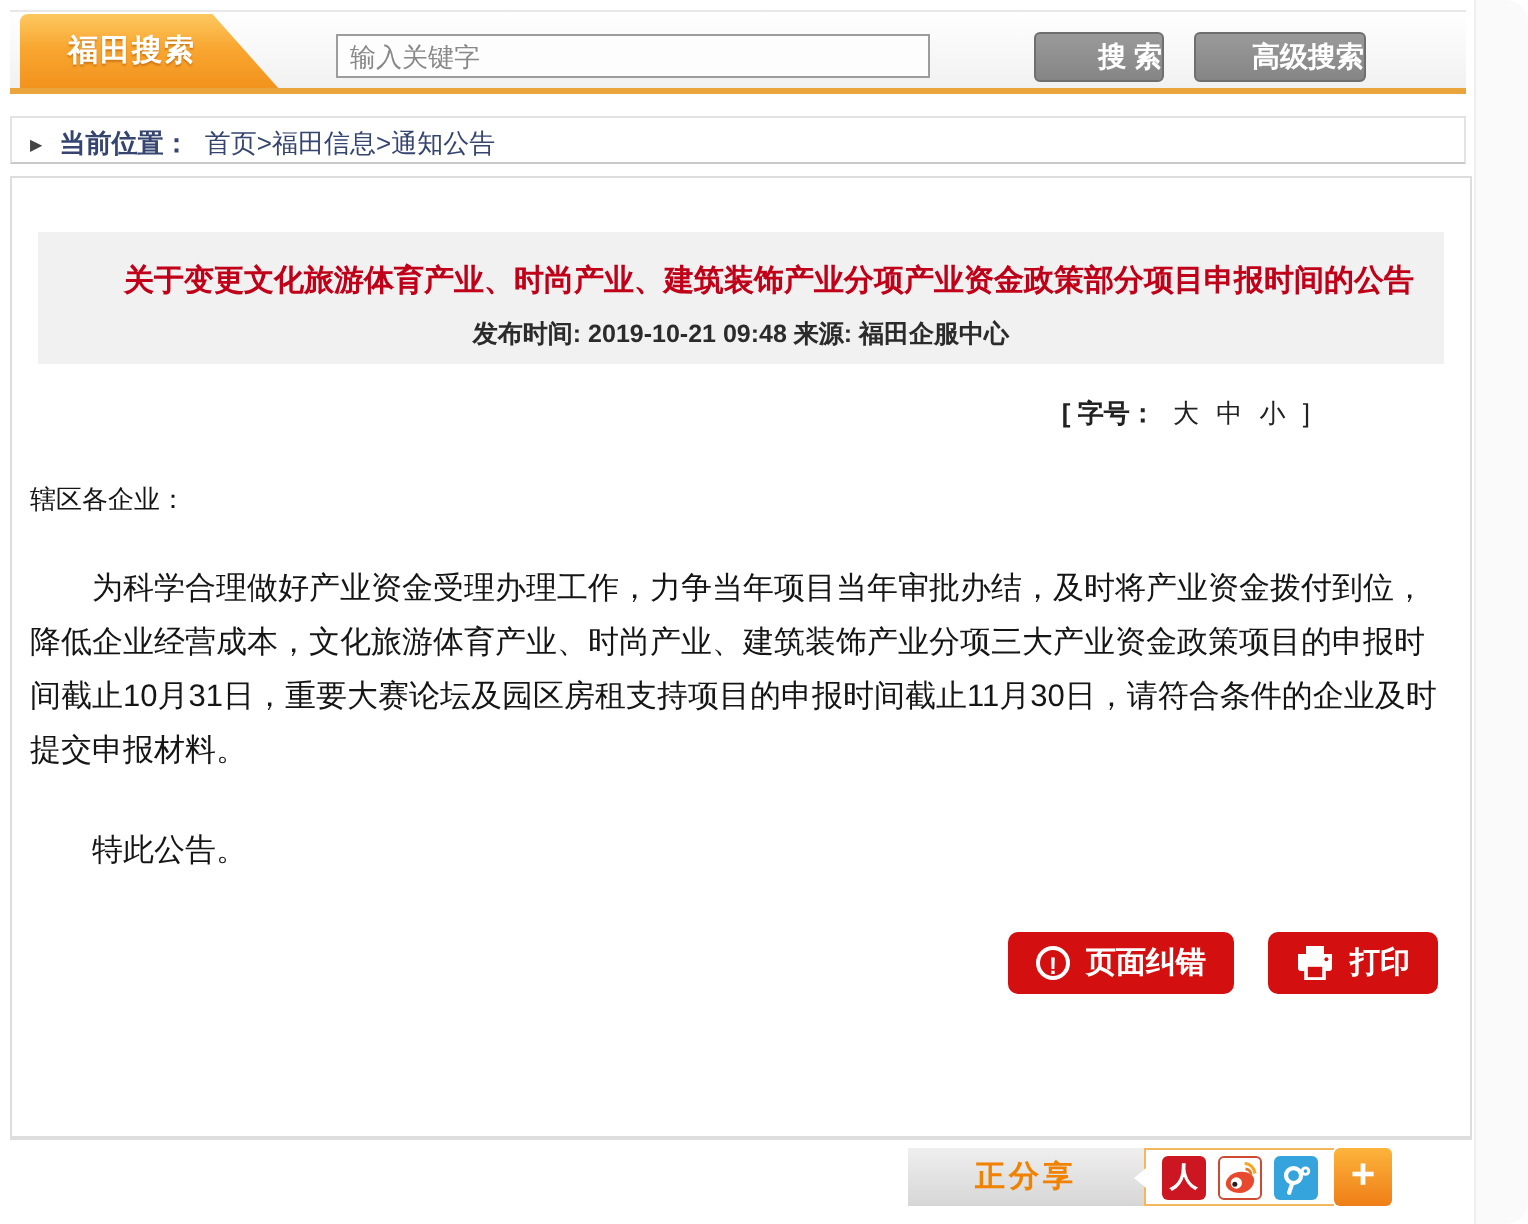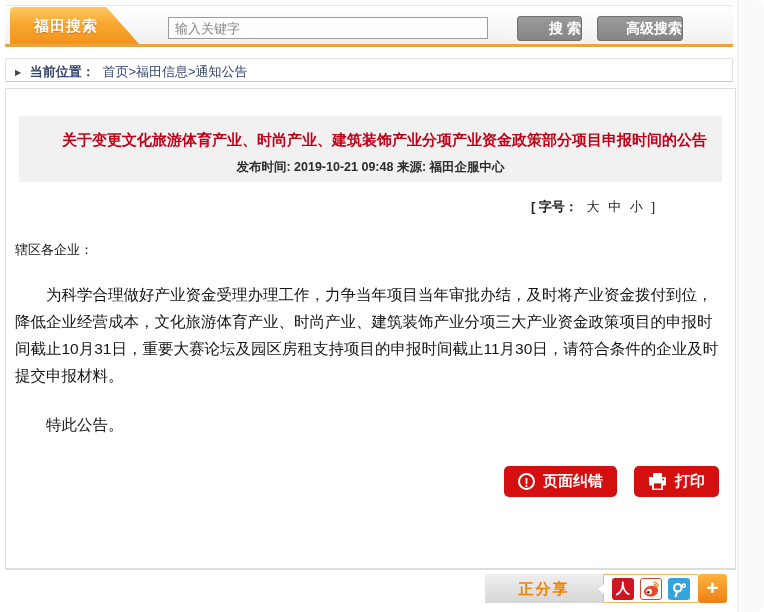--- a/index.html
+++ b/index.html
@@ -11,21 +11,21 @@
   
   .header { position:absolute; left:5px; top:5px; width:728px; height:39px;
             background:linear-gradient(#ffffff,#f1f1f1); border-top:1px solid #e8e8e8; }
   .header-underline { position:absolute; left:5px; top:44px; width:728px; height:3px; background:#eaa43c; }
   .search-tab { position:absolute; left:5px; top:1px; width:130px; height:38px;
                 background:linear-gradient(#fdc860,#f8a630 45%,#f2921c);
                 clip-path:polygon(0 0,74% 0,100% 100%,0 100%);
                 border-radius:4px 0 0 0; color:#fff; font-weight:bold; font-size:15px;
                 line-height:38px; padding-left:24px; letter-spacing:1px;
                 text-shadow:0 1px 1px rgba(180,90,0,.6); }
-  .search-input { position:absolute; left:163px; top:11px; width:320px; height:22px;
+  .search-input { position:absolute; left:163px; top:11px; width:297px; height:22px;
                   border:1px solid #9c9c9c; background:#fdfdfd; font-size:13px; padding:0 6px;
                   color:#444; font-family:inherit; }
   .search-input::placeholder { color:#888; opacity:1; }
   .btn-gray { position:absolute; top:10px; height:25px; background:linear-gradient(#9a9a9a,#858585);
               border:1px solid #6f6f6f; border-radius:3px; color:#fff; font-weight:bold;
               font-size:14px; text-align:right; line-height:23px; cursor:pointer;
               font-family:inherit; }
   .btn-search { left:512px; width:65px; }
   .btn-adv { left:592px; width:86px; }
 
@@ -57,21 +57,21 @@
 
   
   .actions-row { display:flex; justify-content:flex-end; gap:17px; margin:30px 16px 0 0; }
   .btn-red { display:flex; align-items:center; gap:8px; height:31px; padding:0 14px;
              background:#d40f0f; border:none; border-radius:5px; color:#fff; font-weight:bold;
              font-size:15px; cursor:pointer; font-family:inherit; }
   .excl-circle { width:17px; height:17px; border:2px solid #fff; border-radius:50%;
                  font-size:12px; font-weight:bold; line-height:16px; text-align:center; color:#fff; }
 
   
-  .share-bar { position:absolute; left:485px; top:574px; height:29px; display:flex; }
+  .share-bar { position:absolute; left:454px; top:574px; height:29px; display:flex; }
   .share-label { width:118px; background:linear-gradient(#efefef,#d6d6d6); color:#f08200;
                  font-weight:bold; font-size:15px; text-align:center; line-height:29px;
                  letter-spacing:2px; }
   .share-icons { position:relative; display:flex; align-items:center; gap:6px; padding:0 8px;
                  background:#fff; border:1px solid #f3b75e; border-right:none; }
   .share-icons::before { content:""; position:absolute; left:-6px; top:9px; width:0; height:0;
                  border-top:5px solid transparent; border-bottom:5px solid transparent;
                  border-right:6px solid #fff; }
   .sicon { width:22px; height:22px; border-radius:3px; cursor:pointer; display:flex;
            align-items:center; justify-content:center; }

